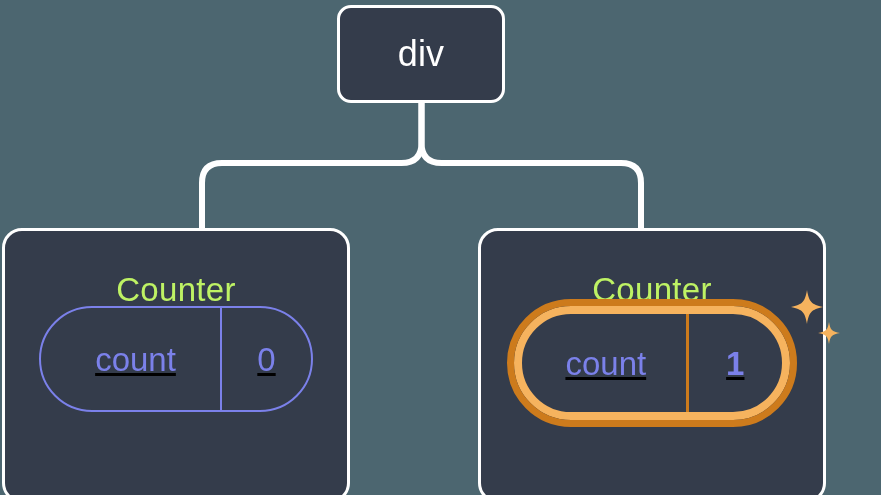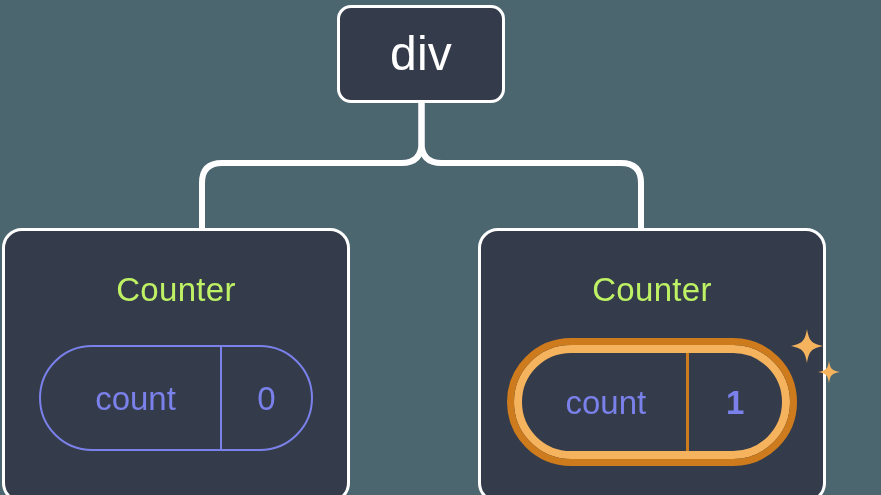--- a/index.html
+++ b/index.html
@@ -46,21 +46,21 @@
 
   .node-root {
     left: 337px;
     top: 5px;
     width: 168px;
     height: 98px;
     justify-content: center;
     border-radius: 14px;
   }
   .node-root .node-title {
-    font-size: 48px;
+    font-size: 36px;
     line-height: 1;
     color: #ffffff;
     letter-spacing: 0.2px;
   }
 
   .node-child {
     top: 228px;
     width: 348px;
     height: 275px;
     border-radius: 20px;
@@ -72,24 +72,24 @@
   .node-child .node-title {
     font-size: 33px;
     line-height: 1;
     color: #bef264;
     letter-spacing: 0.3px;
   }
 
   
   .pill-wrap {
     position: relative;
-    margin-top: 39px;
     display: flex;
     align-items: center;
     justify-content: center;
+    text-decoration: underline;
   }
 
   .pill {
     box-sizing: border-box;
     display: flex;
     align-items: stretch;
     height: 106px;
     border-radius: 53px;
     border: 2px solid #7b81ea;
     background: transparent;

